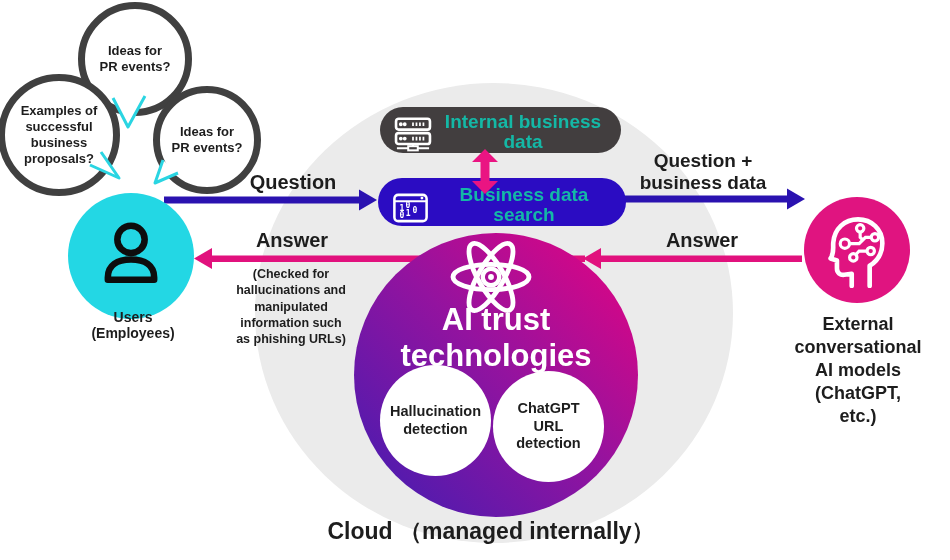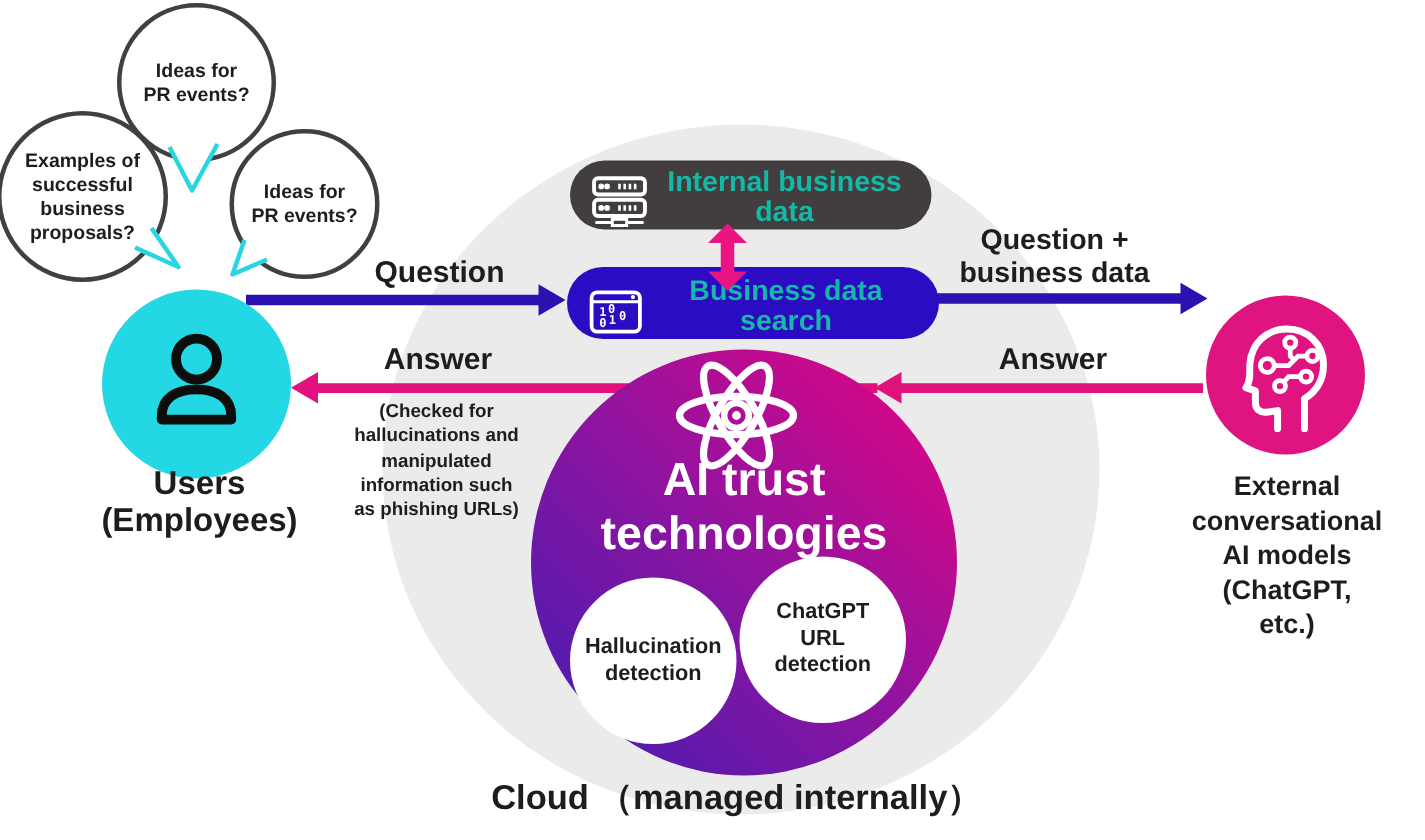--- a/index.html
+++ b/index.html
@@ -9,38 +9,38 @@
   }
   .abs{position:absolute;}
   .ctr{display:flex;align-items:center;justify-content:center;text-align:center;}
   .pre{white-space:pre-line;}
   svg{display:block;}
 
   .title{left:485px;top:18px;transform:translateX(-50%);font-size:27px;white-space:nowrap;z-index:5;}
 
   .cloud-ellipse{left:255px;top:83px;width:478px;height:460px;border-radius:50%;background:#ebebeb;z-index:0;}
 
-  .bubble{border:3px solid #404040;background:#fff;border-radius:50%;font-size:13px;line-height:1.22;z-index:2;}
+  .bubble{border:7px solid #404040;background:#fff;border-radius:50%;font-size:13px;line-height:1.22;z-index:2;}
   .b-top{left:78px;top:2px;width:100px;height:100px;}
   .b-left{left:-2px;top:74px;width:108px;height:108px;}
   .b-right{left:153px;top:86px;width:94px;height:94px;}
   .tails{left:0;top:0;z-index:3;pointer-events:none;}
 
   .user-circle{left:68px;top:193px;width:126px;height:126px;border-radius:50%;background:#23d7e4;z-index:2;}
-  .users-label{left:133px;top:310px;transform:translateX(-50%);font-size:22px;line-height:1.12;z-index:5;text-align:center;}
+  .users-label{left:133px;top:310px;transform:translateX(-50%);font-size:14px;line-height:1.12;z-index:5;text-align:center;}
 
   .arrow-layer{left:0;top:0;pointer-events:none;}
   .z1{z-index:1;} .z3{z-index:3;} .z4{z-index:4;}
 
   .grad-circle{left:354px;top:233px;width:284px;height:284px;border-radius:50%;
     background:linear-gradient(45deg,#3f1db2 0%,#93139f 52%,#e80380 100%);z-index:2;}
   .atom-wrap{position:absolute;left:94px;top:6px;}
   .ai-label{position:absolute;left:0;top:69px;width:100%;text-align:center;color:#fff;font-size:31px;line-height:1.16;}
   .white-circle{position:absolute;background:#fff;border-radius:50%;font-size:14.5px;line-height:1.2;color:#1d1d1d;}
-  .wc-hall{left:26px;top:152px;width:111px;height:111px;justify-content:center;}
+  .wc-hall{left:26px;top:132px;width:111px;height:111px;justify-content:center;}
   .wc-phish{left:139px;top:138px;width:111px;height:111px;}
 
   .box{border-radius:24px;color:#14b8a6;display:flex;align-items:flex-end;z-index:3;}
   .box-internal{left:380px;top:107px;width:228px;height:46px;background:#423e3f;padding-left:13px;}
   .box-search{left:378px;top:178px;width:235px;height:48px;background:#2b0cc2;padding-left:13px;}
   .box-text{flex:1;text-align:center;font-size:19px;line-height:1.08;margin-right:8px;}
 
   .ext-circle{left:804px;top:197px;width:106px;height:106px;border-radius:50%;background:#e01480;z-index:2;}
   .ext-label{left:858px;top:313px;transform:translateX(-50%);font-size:18px;line-height:1.28;text-align:center;z-index:5;}
 

